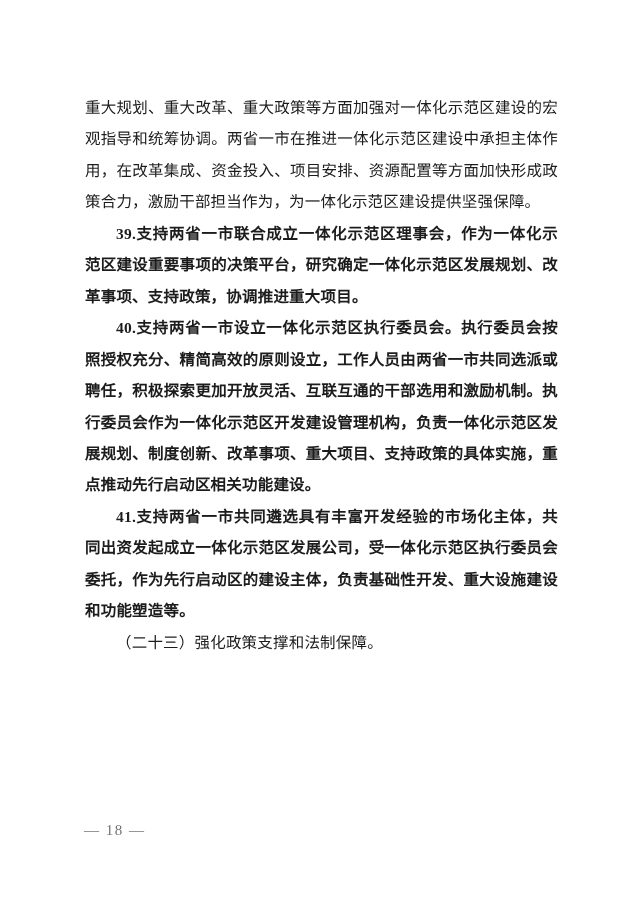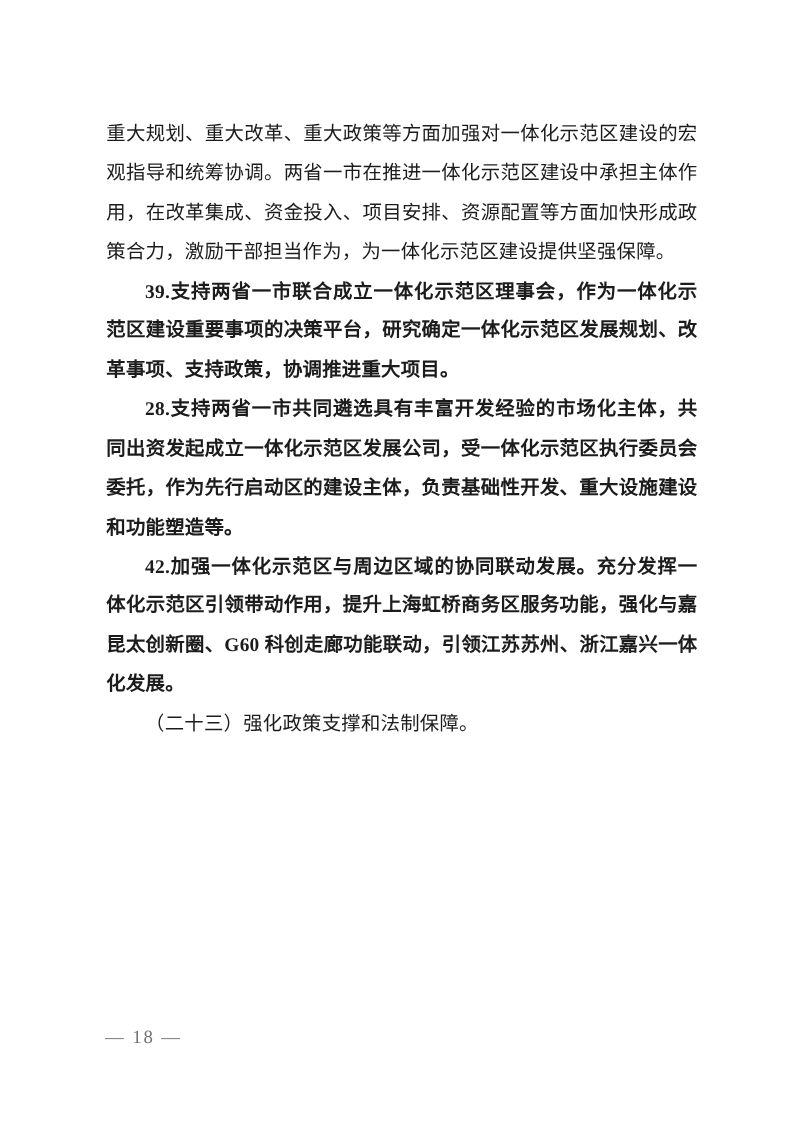--- a/index.html
+++ b/index.html
@@ -50,18 +50,18 @@
     color: #737373;
   }
 </style>
 </head>
 <body>
 
 <div class="page">
   <div class="text-block">
     <p class="para no-indent">重大规划、重大改革、重大政策等方面加强对一体化示范区建设的宏观指导和统筹协调。两省一市在推进一体化示范区建设中承担主体作用，在改革集成、资金投入、项目安排、资源配置等方面加快形成政策合力，激励干部担当作为，为一体化示范区建设提供坚强保障。</p>
     <p class="para indent">39.支持两省一市联合成立一体化示范区理事会，作为一体化示范区建设重要事项的决策平台，研究确定一体化示范区发展规划、改革事项、支持政策，协调推进重大项目。</p>
-    <p class="para indent">28.支持两省一市共同遴选具有丰富开发经验的市场化主体，共同出资发起成立一体化示范区发展公司，受一体化示范区执行委员会委托，作为先行启动区的建设主体，负责基础性开发、重大设施建设和功能塑造等。</p>
-    <p class="para indent">42.加强一体化示范区与周边区域的协同联动发展。充分发挥一体化示范区引领带动作用，提升上海虹桥商务区服务功能，强化与嘉昆太创新圈、G60 科创走廊功能联动，引领江苏苏州、浙江嘉兴一体化发展。</p>
+    <p class="para indent">40.支持两省一市设立一体化示范区执行委员会。执行委员会按照授权充分、精简高效的原则设立，工作人员由两省一市共同选派或聘任，积极探索更加开放灵活、互联互通的干部选用和激励机制。执行委员会作为一体化示范区开发建设管理机构，负责一体化示范区发展规划、制度创新、改革事项、重大项目、支持政策的具体实施，重点推动先行启动区相关功能建设。</p>
+    <p class="para indent">41.支持两省一市共同遴选具有丰富开发经验的市场化主体，共同出资发起成立一体化示范区发展公司，受一体化示范区执行委员会委托，作为先行启动区的建设主体，负责基础性开发、重大设施建设和功能塑造等。</p>
     <p class="para indent subheading">（二十三）强化政策支撑和法制保障。</p>
   </div>
   <div class="footer">— 18 —</div>
 </div>
 
 </body></html>

